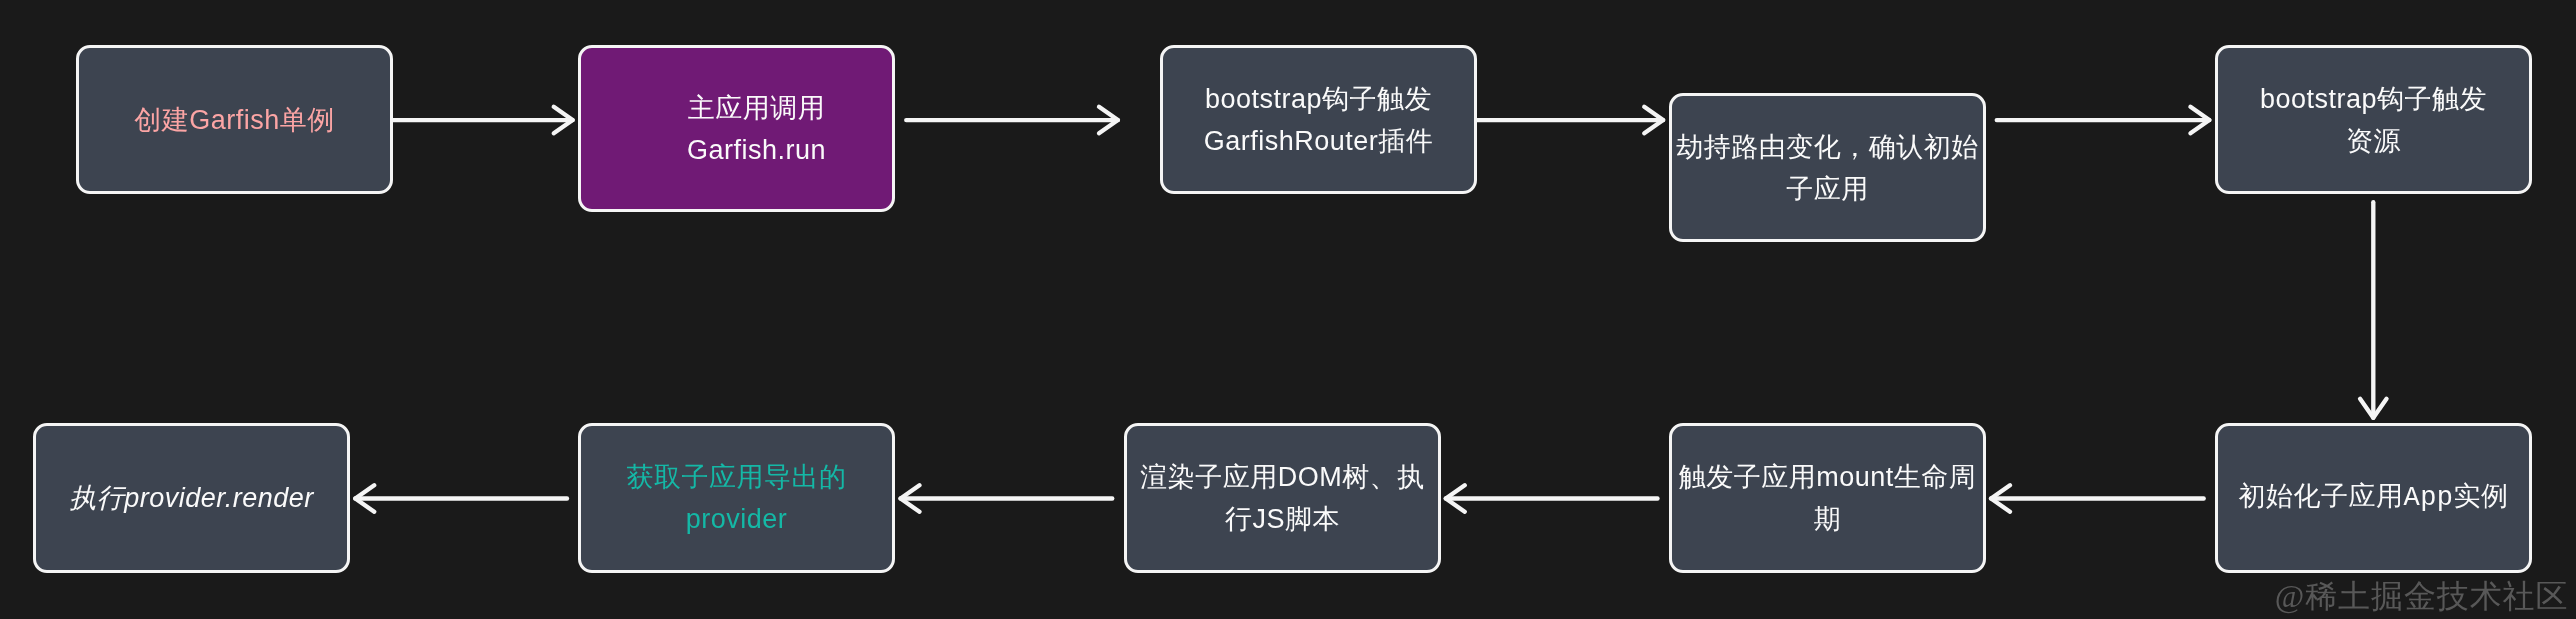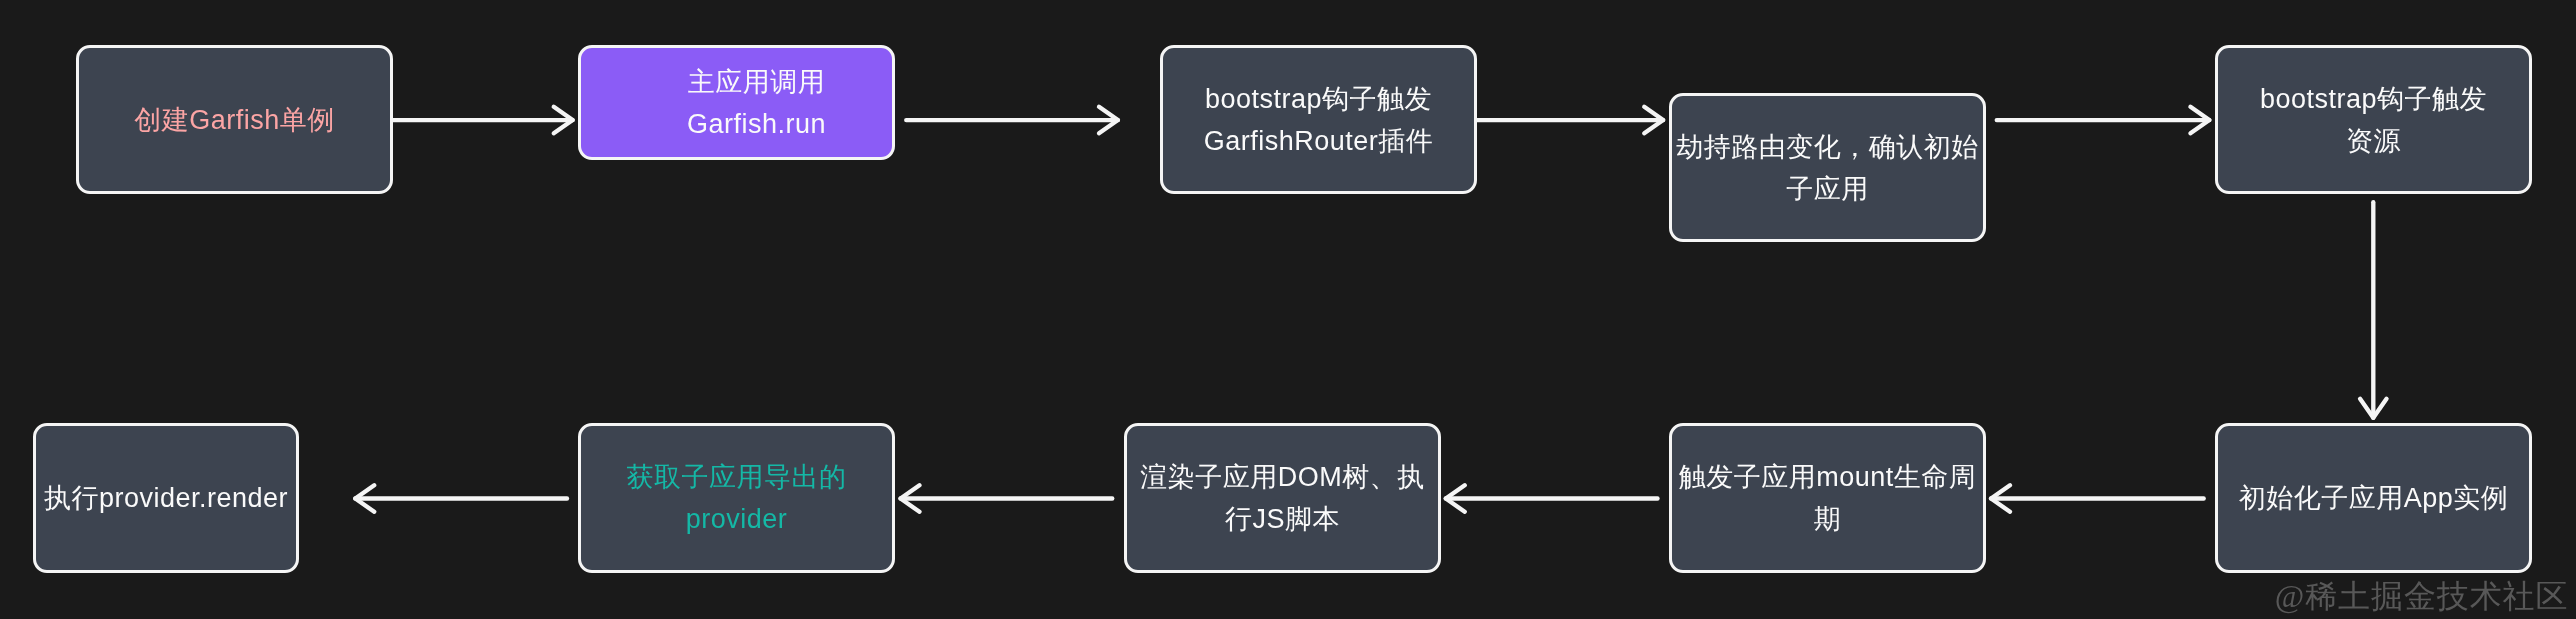--- a/index.html
+++ b/index.html
@@ -67,29 +67,29 @@
       <polyline stroke="#f5f5f5" stroke-width="4.6" stroke-linecap="round" stroke-linejoin="round" fill="none" points="2127,513.5 2107,527.5 2127,541.5"></polyline>
       <line stroke="#f5f5f5" stroke-width="4.6" stroke-linecap="round" stroke-linejoin="round" fill="none" x1="1754" y1="527.5" x2="1530" y2="527.5"></line>
       <polyline stroke="#f5f5f5" stroke-width="4.6" stroke-linecap="round" stroke-linejoin="round" fill="none" points="1550,513.5 1530,527.5 1550,541.5"></polyline>
       <line stroke="#f5f5f5" stroke-width="4.6" stroke-linecap="round" stroke-linejoin="round" fill="none" x1="1177" y1="527.5" x2="953" y2="527.5"></line>
       <polyline stroke="#f5f5f5" stroke-width="4.6" stroke-linecap="round" stroke-linejoin="round" fill="none" points="973,513.5 953,527.5 973,541.5"></polyline>
       <line stroke="#f5f5f5" stroke-width="4.6" stroke-linecap="round" stroke-linejoin="round" fill="none" x1="600" y1="527.5" x2="376" y2="527.5"></line>
       <polyline stroke="#f5f5f5" stroke-width="4.6" stroke-linecap="round" stroke-linejoin="round" fill="none" points="396,513.5 376,527.5 396,541.5"></polyline>
     </svg>
   <div class="watermark">@稀土掘金技术社区</div>
 <div class="node" style="left: 33px; top: 45px; width: 317px; height: 149px; background: rgb(61, 68, 80); border-color: rgb(245, 245, 245); color: #fca5a5; margin-left: 43px;">创建Garfish单例</div>
-    <div class="node" style="left: 578px; top: 45px; width: 317px; height: 115px; background: #8b5cf6; border-color: rgb(245, 245, 245); color: rgb(250, 250, 250); padding-left: 40px;">主应用调用Garfish.run</div>
+    <div class="node" style="left: 578px; top: 45px; width: 317px; height: 167px; background: #701a75; border-color: rgb(245, 245, 245); color: rgb(250, 250, 250); padding-left: 40px;">主应用调用Garfish.run</div>
     <div class="node" style="left: 1124px; top: 45px; width: 317px; height: 149px; background: rgb(61, 68, 80); border-color: rgb(245, 245, 245); color: rgb(250, 250, 250); margin-left: 36px;">bootstrap钩子触发
 GarfishRouter插件</div>
     <div class="node" style="left: 1669px; top: 45px; width: 317px; height: 149px; background: rgb(61, 68, 80); border-color: rgb(245, 245, 245); color: rgb(250, 250, 250); margin-top: 48px;">劫持路由变化，确认初始
 子应用</div>
     <div class="node" style="left: 2215px; top: 45px; width: 317px; height: 149px; background: rgb(61, 68, 80); border-color: rgb(245, 245, 245); color: rgb(250, 250, 250);">bootstrap钩子触发
 资源</div>
-    <div class="node" style="left: 2215px; top: 423px; width: 317px; height: 150px; background: rgb(61, 68, 80); border-color: rgb(245, 245, 245); color: rgb(250, 250, 250);">初始化子应用App实例</div>
+    <div class="node" style="left: 2215px; top: 423px; width: 317px; height: 150px; background: rgb(61, 68, 80); border-color: rgb(245, 245, 245); color: rgb(250, 250, 250); font-family: Liberation Mono, monospace;">初始化子应用App实例</div>
     <div class="node" style="left: 1669px; top: 423px; width: 317px; height: 150px; background: rgb(61, 68, 80); border-color: rgb(245, 245, 245); color: rgb(250, 250, 250);">触发子应用mount生命周
 期</div>
     <div class="node" style="left: 1124px; top: 423px; width: 317px; height: 150px; background: rgb(61, 68, 80); border-color: rgb(245, 245, 245); color: rgb(250, 250, 250);">渲染子应用DOM树、执
 行JS脚本</div>
     <div class="node" style="left: 578px; top: 423px; width: 317px; height: 150px; background: rgb(61, 68, 80); border-color: rgb(245, 245, 245); color: #14b8a6;">获取子应用导出的
 provider</div>
-    <div class="node" style="left: 33px; top: 423px; width: 266px; height: 150px; background: rgb(61, 68, 80); border-color: rgb(245, 245, 245); color: rgb(250, 250, 250);">执行provider.render</div>
+    <div class="node" style="left: 33px; top: 423px; width: 317px; height: 150px; background: rgb(61, 68, 80); border-color: rgb(245, 245, 245); color: rgb(250, 250, 250); font-style: italic;">执行provider.render</div>
   </div>
 
 
 </body></html>

